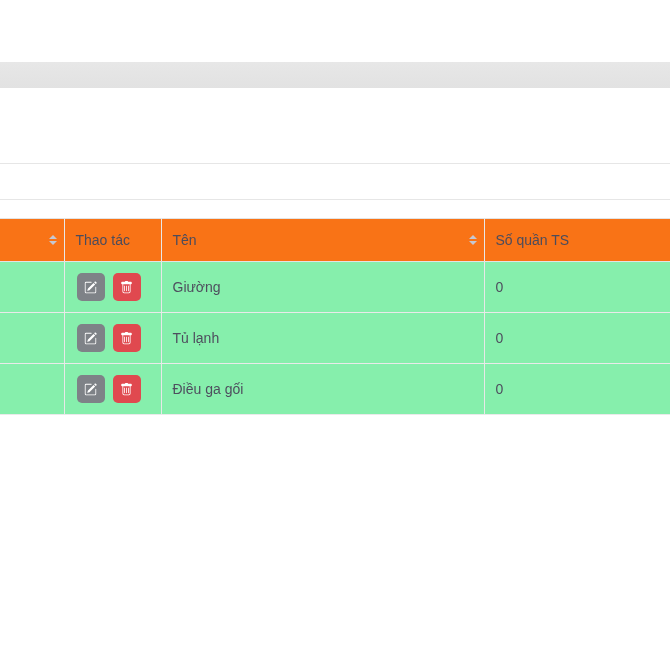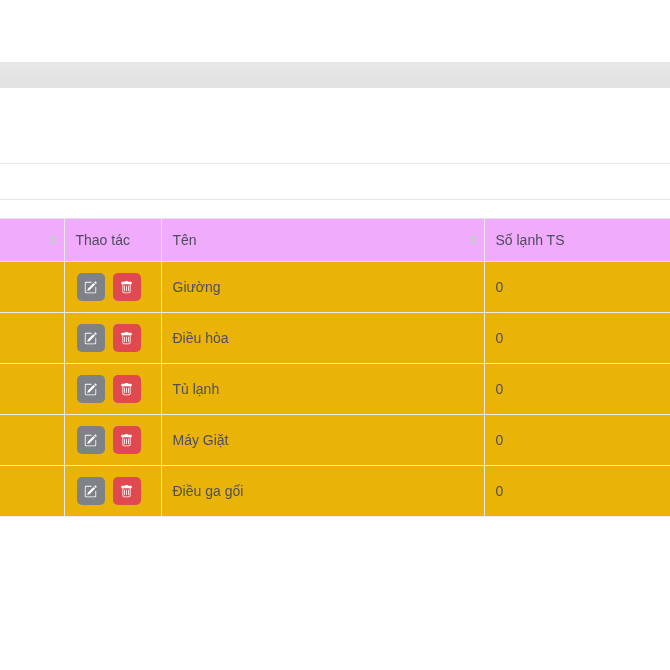--- a/index.html
+++ b/index.html
@@ -20,26 +20,26 @@
 
   .table-wrap{position:absolute;left:0;top:218px;width:670px;overflow:hidden;}
   table{border-collapse:collapse;table-layout:fixed;width:670px;}
   col.c0{width:64px;}
   col.c1{width:97px;}
   col.c2{width:323px;}
   col.c3{width:186px;}
   th{
     position:relative;height:43px;box-sizing:border-box;
     border-top:1px solid #e3e3e3;border-bottom:1px solid #e3e3e3;
-    background:#f0abfc;font-weight:normal;text-align:left;
+    background:#f97316;font-weight:normal;text-align:left;
     padding:0 20px 0 11px;color:#4c4c5c;
   }
   td{
     height:51px;box-sizing:border-box;border-bottom:1px solid #eaeaea;
-    padding:0 8px 0 11px;background:#eab308;vertical-align:middle;
+    padding:0 8px 0 11px;background:#86efac;vertical-align:middle;
   }
   .vline{border-right:1px solid #e8e8e8;}
   .sort{
     position:absolute;right:7px;top:50%;transform:translateY(-50%);
     display:flex;flex-direction:column;align-items:center;gap:2px;
   }
   .sort .tri-up{width:0;height:0;border-left:4px solid transparent;border-right:4px solid transparent;border-bottom:4px solid #c5c7d1;}
   .sort .tri-down{width:0;height:0;border-left:4px solid transparent;border-right:4px solid transparent;border-top:4px solid #c5c7d1;}
   .actions{display:flex;align-items:center;gap:8px;padding-left:1px;}
   .btn{
@@ -79,21 +79,21 @@
           <span class="cell-text">Thao tác</span>
         </th>
         <th class="vline">
           <span class="cell-text">Tên</span>
           <span class="sort">
               <span class="tri-up"></span>
               <span class="tri-down"></span>
             </span>
         </th>
         <th>
-          <span class="cell-text">Số lạnh TS</span>
+          <span class="cell-text">Số quần TS</span>
         </th>
       </tr>
     </thead>
     <tbody>
   <tr>
     <td class="vline"></td>
     <td class="vline">
       <div class="actions">
         <button class="btn btn-edit">
           <span style="display:flex;">
@@ -115,49 +115,20 @@
     </td>
     <td class="vline">
       <span class="cell-text">Giường</span>
     </td>
     <td>
       <span class="cell-text">0</span>
     </td>
   </tr>
 
 
-  <tr>
-    <td class="vline"></td>
-    <td class="vline">
-      <div class="actions">
-        <button class="btn btn-edit">
-          <span style="display:flex;">
-            <svg viewBox="0 0 16 16" width="13" height="13" fill="#ffffff">
-                    <path d="M15.502 1.94a.5.5 0 0 1 0 .706L14.459 3.69l-2-2L13.502.646a.5.5 0 0 1 .707 0l1.293 1.293zm-1.75 2.456-2-2L4.939 9.21a.5.5 0 0 0-.121.196l-.805 2.414a.25.25 0 0 0 .316.316l2.414-.805a.5.5 0 0 0 .196-.12l6.813-6.814z"></path>
-                    <path d="M1 13.5A1.5 1.5 0 0 0 2.5 15h11a1.5 1.5 0 0 0 1.5-1.5v-6a.5.5 0 0 0-1 0v6a.5.5 0 0 1-.5.5h-11a.5.5 0 0 1-.5-.5v-11a.5.5 0 0 1 .5-.5H9a.5.5 0 0 0 0-1H2.5A1.5 1.5 0 0 0 1 2.5v11z"></path>
-                  </svg>
-          </span>
-        </button>
-        <button class="btn btn-delete">
-          <span style="display:flex;">
-            <svg viewBox="0 0 16 16" width="13" height="13" fill="#ffffff">
-                    <path d="M5.5 5.5A.5.5 0 0 1 6 6v6a.5.5 0 0 1-1 0V6a.5.5 0 0 1 .5-.5zm2.5 0a.5.5 0 0 1 .5.5v6a.5.5 0 0 1-1 0V6a.5.5 0 0 1 .5-.5zm3 .5a.5.5 0 0 0-1 0v6a.5.5 0 0 0 1 0V6z"></path>
-                    <path d="M14.5 3a1 1 0 0 1-1 1H13v9a2 2 0 0 1-2 2H5a2 2 0 0 1-2-2V4h-.5a1 1 0 0 1-1-1V2a1 1 0 0 1 1-1H6a1 1 0 0 1 1-1h2a1 1 0 0 1 1 1h3.5a1 1 0 0 1 1 1v1zM4.118 4 4 4.059V13a1 1 0 0 0 1 1h6a1 1 0 0 0 1-1V4.059L11.882 4H4.118zM2.5 3V2h11v1h-11z"></path>
-                  </svg>
-          </span>
-        </button>
-      </div>
-    </td>
-    <td class="vline">
-      <span class="cell-text">Điều hòa</span>
-    </td>
-    <td>
-      <span class="cell-text">0</span>
-    </td>
-  </tr>
 
 
   <tr>
     <td class="vline"></td>
     <td class="vline">
       <div class="actions">
         <button class="btn btn-edit">
           <span style="display:flex;">
             <svg viewBox="0 0 16 16" width="13" height="13" fill="#ffffff">
                     <path d="M15.502 1.94a.5.5 0 0 1 0 .706L14.459 3.69l-2-2L13.502.646a.5.5 0 0 1 .707 0l1.293 1.293zm-1.75 2.456-2-2L4.939 9.21a.5.5 0 0 0-.121.196l-.805 2.414a.25.25 0 0 0 .316.316l2.414-.805a.5.5 0 0 0 .196-.12l6.813-6.814z"></path>
@@ -176,49 +147,20 @@
       </div>
     </td>
     <td class="vline">
       <span class="cell-text">Tủ lạnh</span>
     </td>
     <td>
       <span class="cell-text">0</span>
     </td>
   </tr>
 
-  <tr>
-    <td class="vline"></td>
-    <td class="vline">
-      <div class="actions">
-        <button class="btn btn-edit">
-          <span style="display:flex;">
-            <svg viewBox="0 0 16 16" width="13" height="13" fill="#ffffff">
-                    <path d="M15.502 1.94a.5.5 0 0 1 0 .706L14.459 3.69l-2-2L13.502.646a.5.5 0 0 1 .707 0l1.293 1.293zm-1.75 2.456-2-2L4.939 9.21a.5.5 0 0 0-.121.196l-.805 2.414a.25.25 0 0 0 .316.316l2.414-.805a.5.5 0 0 0 .196-.12l6.813-6.814z"></path>
-                    <path d="M1 13.5A1.5 1.5 0 0 0 2.5 15h11a1.5 1.5 0 0 0 1.5-1.5v-6a.5.5 0 0 0-1 0v6a.5.5 0 0 1-.5.5h-11a.5.5 0 0 1-.5-.5v-11a.5.5 0 0 1 .5-.5H9a.5.5 0 0 0 0-1H2.5A1.5 1.5 0 0 0 1 2.5v11z"></path>
-                  </svg>
-          </span>
-        </button>
-        <button class="btn btn-delete">
-          <span style="display:flex;">
-            <svg viewBox="0 0 16 16" width="13" height="13" fill="#ffffff">
-                    <path d="M5.5 5.5A.5.5 0 0 1 6 6v6a.5.5 0 0 1-1 0V6a.5.5 0 0 1 .5-.5zm2.5 0a.5.5 0 0 1 .5.5v6a.5.5 0 0 1-1 0V6a.5.5 0 0 1 .5-.5zm3 .5a.5.5 0 0 0-1 0v6a.5.5 0 0 0 1 0V6z"></path>
-                    <path d="M14.5 3a1 1 0 0 1-1 1H13v9a2 2 0 0 1-2 2H5a2 2 0 0 1-2-2V4h-.5a1 1 0 0 1-1-1V2a1 1 0 0 1 1-1H6a1 1 0 0 1 1-1h2a1 1 0 0 1 1 1h3.5a1 1 0 0 1 1 1v1zM4.118 4 4 4.059V13a1 1 0 0 0 1 1h6a1 1 0 0 0 1-1V4.059L11.882 4H4.118zM2.5 3V2h11v1h-11z"></path>
-                  </svg>
-          </span>
-        </button>
-      </div>
-    </td>
-    <td class="vline">
-      <span class="cell-text">Máy Giặt</span>
-    </td>
-    <td>
-      <span class="cell-text">0</span>
-    </td>
-  </tr>
 
   <tr>
     <td class="vline"></td>
     <td class="vline">
       <div class="actions">
         <button class="btn btn-edit">
           <span style="display:flex;">
             <svg viewBox="0 0 16 16" width="13" height="13" fill="#ffffff">
                     <path d="M15.502 1.94a.5.5 0 0 1 0 .706L14.459 3.69l-2-2L13.502.646a.5.5 0 0 1 .707 0l1.293 1.293zm-1.75 2.456-2-2L4.939 9.21a.5.5 0 0 0-.121.196l-.805 2.414a.25.25 0 0 0 .316.316l2.414-.805a.5.5 0 0 0 .196-.12l6.813-6.814z"></path>
                     <path d="M1 13.5A1.5 1.5 0 0 0 2.5 15h11a1.5 1.5 0 0 0 1.5-1.5v-6a.5.5 0 0 0-1 0v6a.5.5 0 0 1-.5.5h-11a.5.5 0 0 1-.5-.5v-11a.5.5 0 0 1 .5-.5H9a.5.5 0 0 0 0-1H2.5A1.5 1.5 0 0 0 1 2.5v11z"></path>

